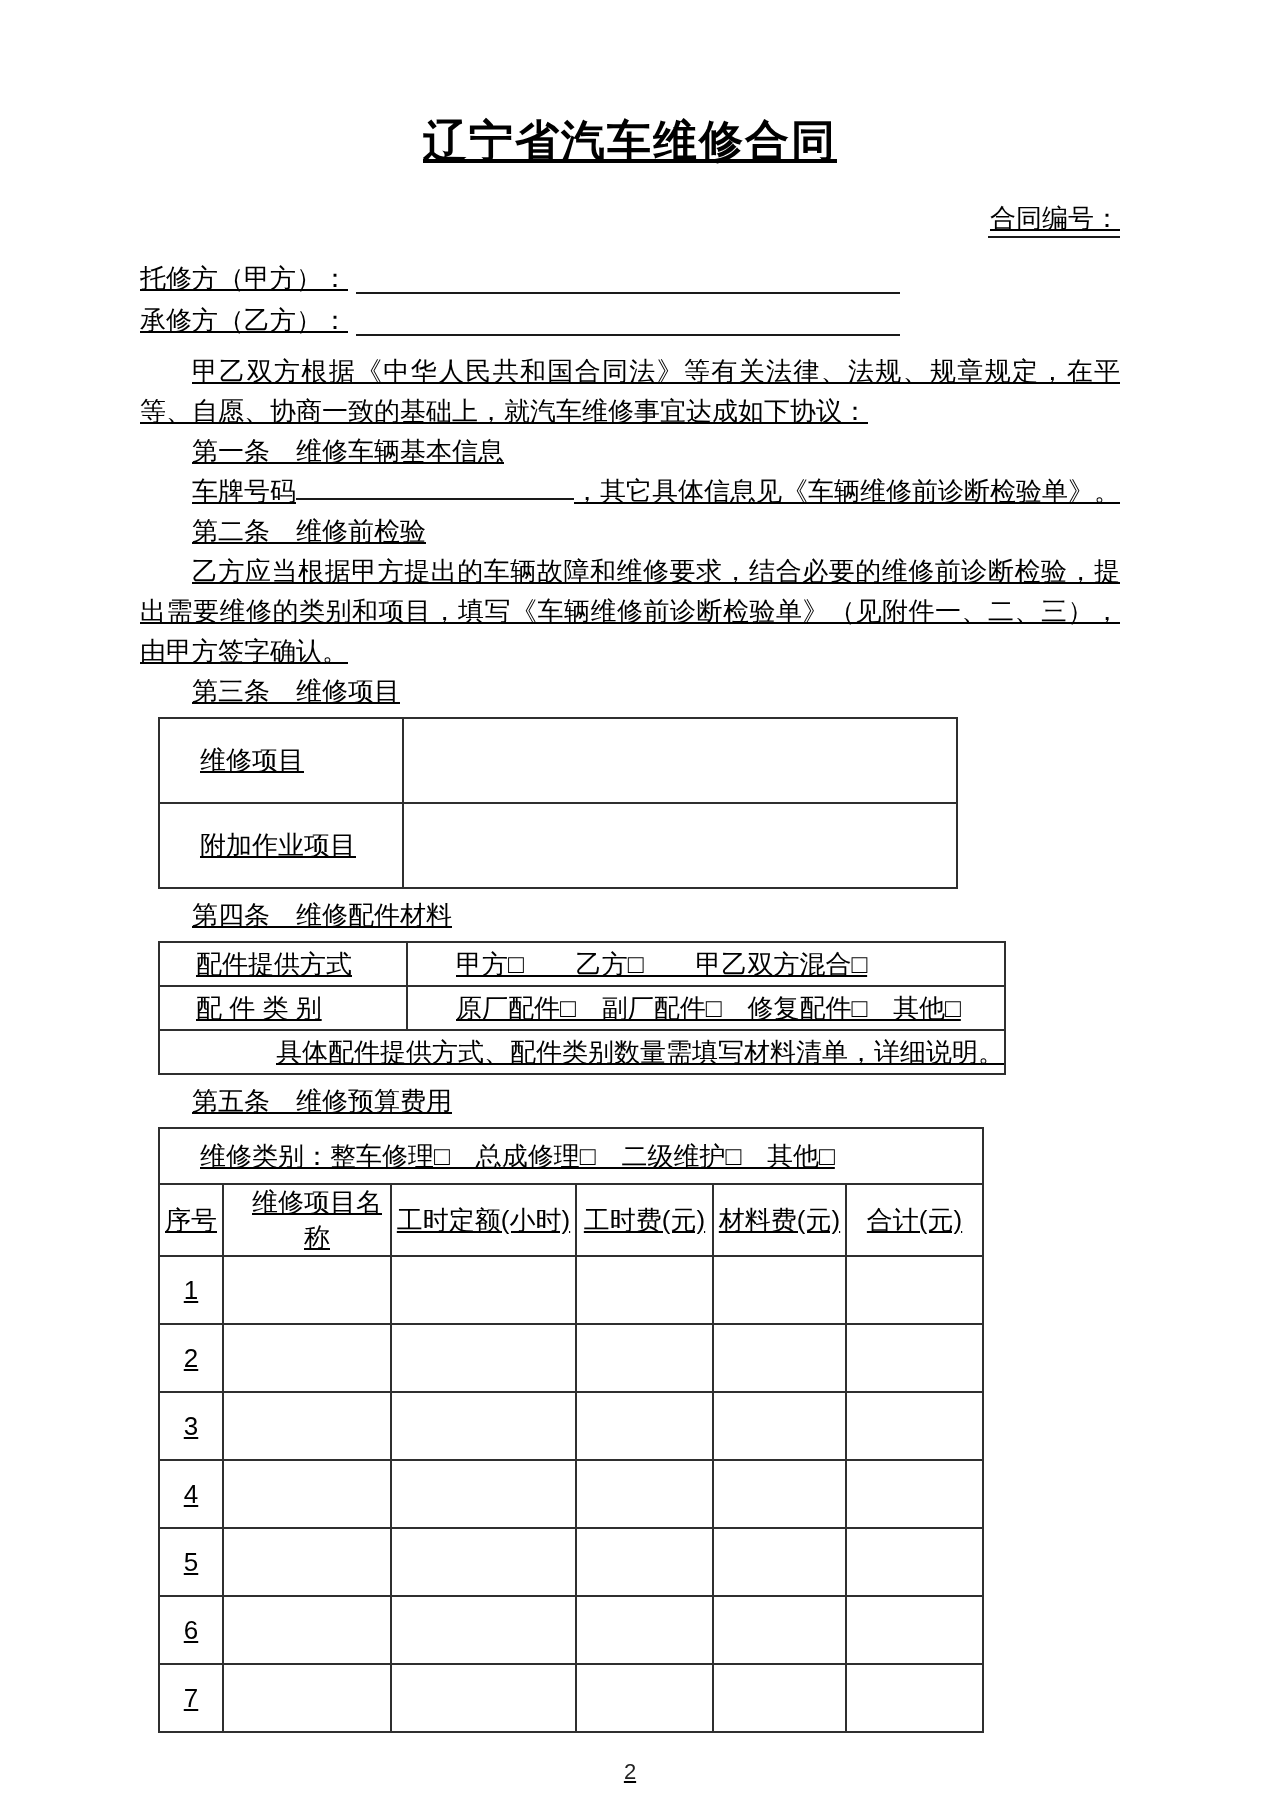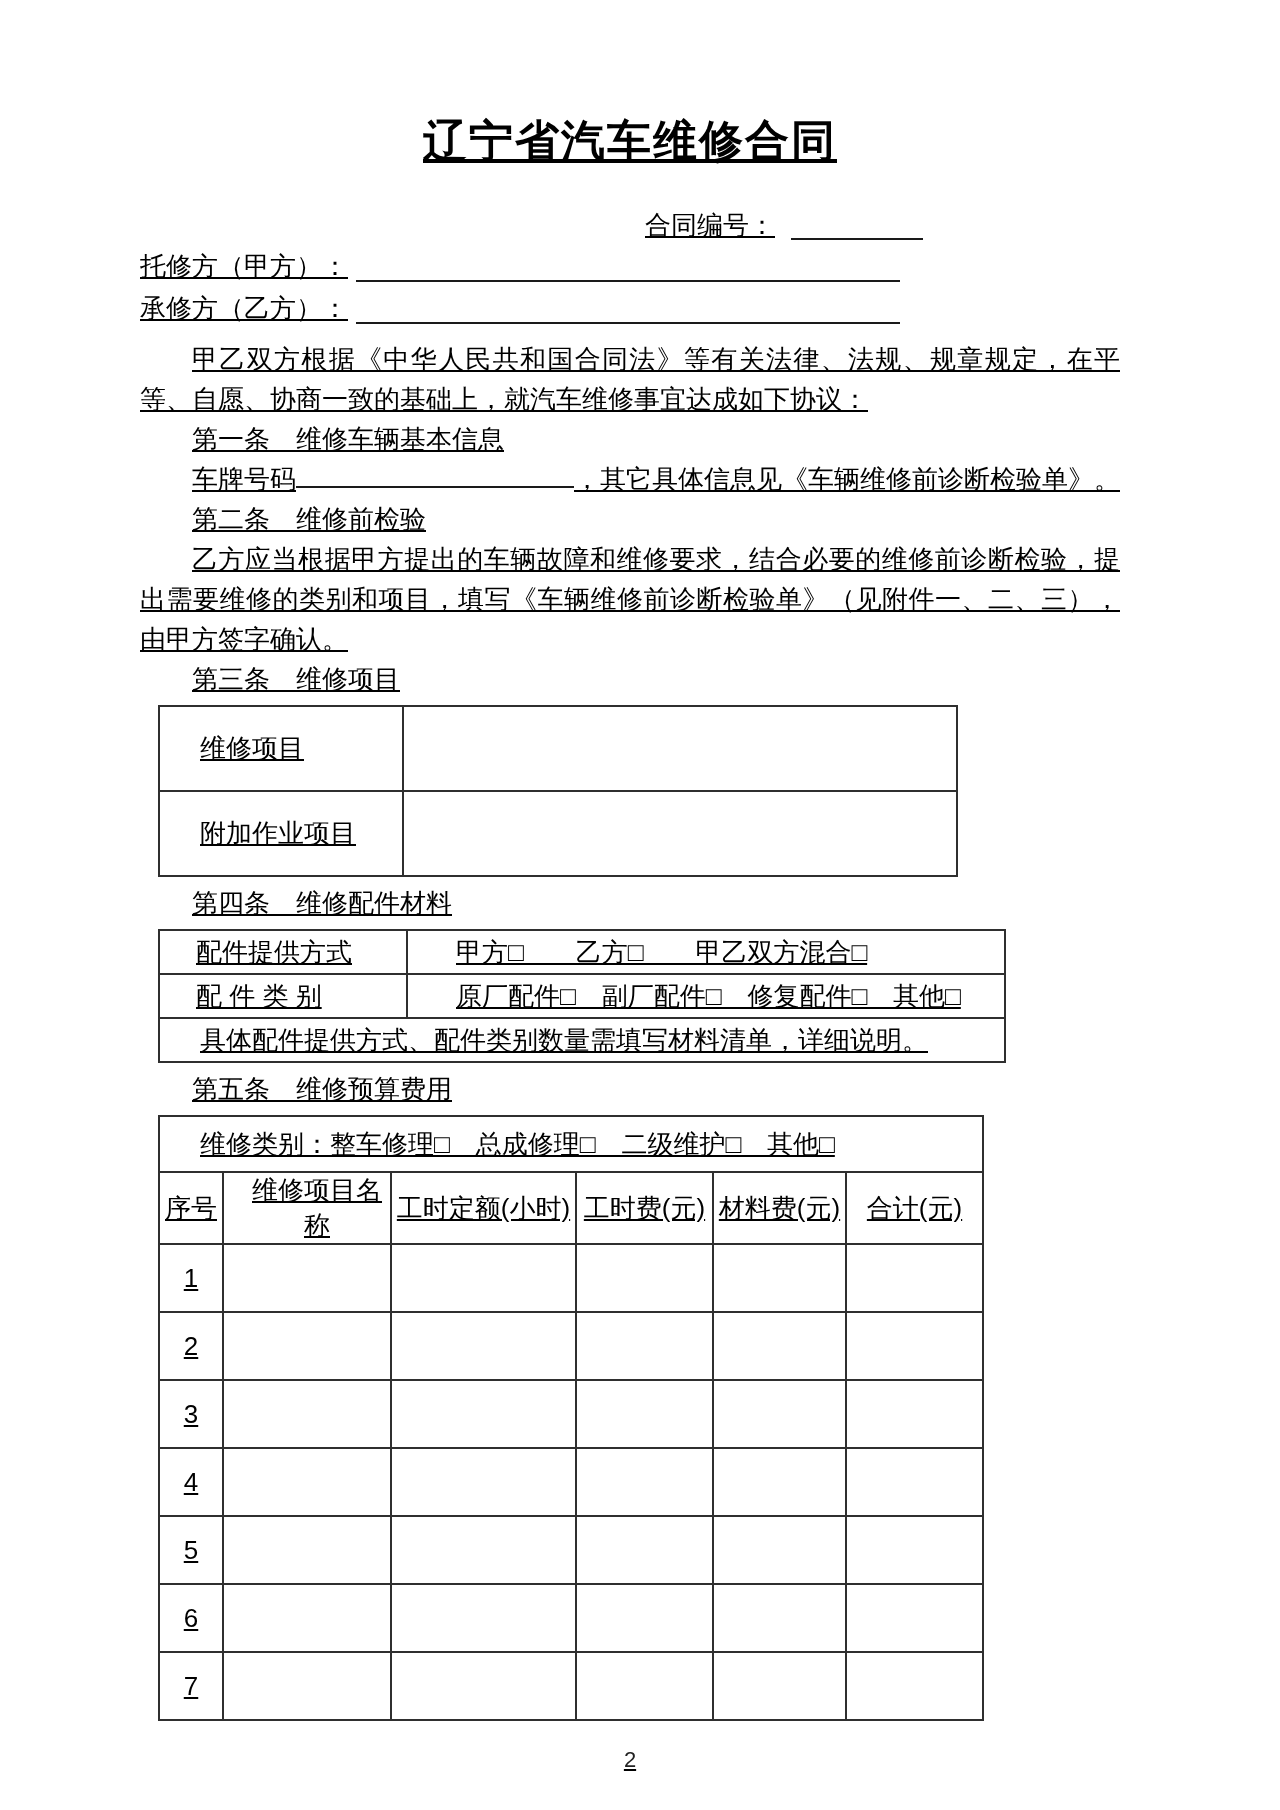--- a/index.html
+++ b/index.html
@@ -24,29 +24,30 @@
     letter-spacing: 2px;
   }
 
   .contract-no-row {
     margin-top: 30px;
     padding-left: 505px;
     font-size: 26px;
     display: flex;
     align-items: flex-end;
     height: 42px;
+    flex-direction: column;
   }
   .blank {
     display: inline-block;
     border-bottom: 2px solid #1a1a1a;
     margin-bottom: 3px;
   }
   .blank-contract { width: 132px; margin-left: 16px; }
 
-  .party-rows { margin-top: 2px; }
+  .party-rows { margin-top: 14px; }
   .party-row {
     display: flex;
     align-items: flex-end;
     width: 760px;
     font-size: 26px;
     line-height: 42px;
     height: 42px;
   }
   .party-row .blank { flex: 1; margin-left: 8px; margin-bottom: 5px; }
 
@@ -81,21 +82,21 @@
 
   
   .table-items { width: 800px; }
   .table-items td.label-cell { width: 244px; height: 85px; padding-left: 40px; }
 
   
   .table-parts { width: 848px; }
   .table-parts td { height: 44px; }
   .table-parts td.label-cell { width: 248px; padding-left: 36px; }
   .table-parts td.options-cell { padding-left: 48px; }
-  .table-parts td.note-cell { padding-left: 40px; }
+  .table-parts td.note-cell { padding-left: 40px; text-align: right; }
 
   
   .table-budget { width: 824px; }
   .table-budget td.category-cell { height: 56px; padding-left: 40px; margin-top: 28px; }
   .table-budget th { height: 42px; text-align: center; }
   .table-budget th.th-name { text-align: center; padding-left: 20px; }
   .table-budget td.num-cell { text-align: center; }
   .table-budget tr.data-row td { height: 68px; }
 
   .page-num {

